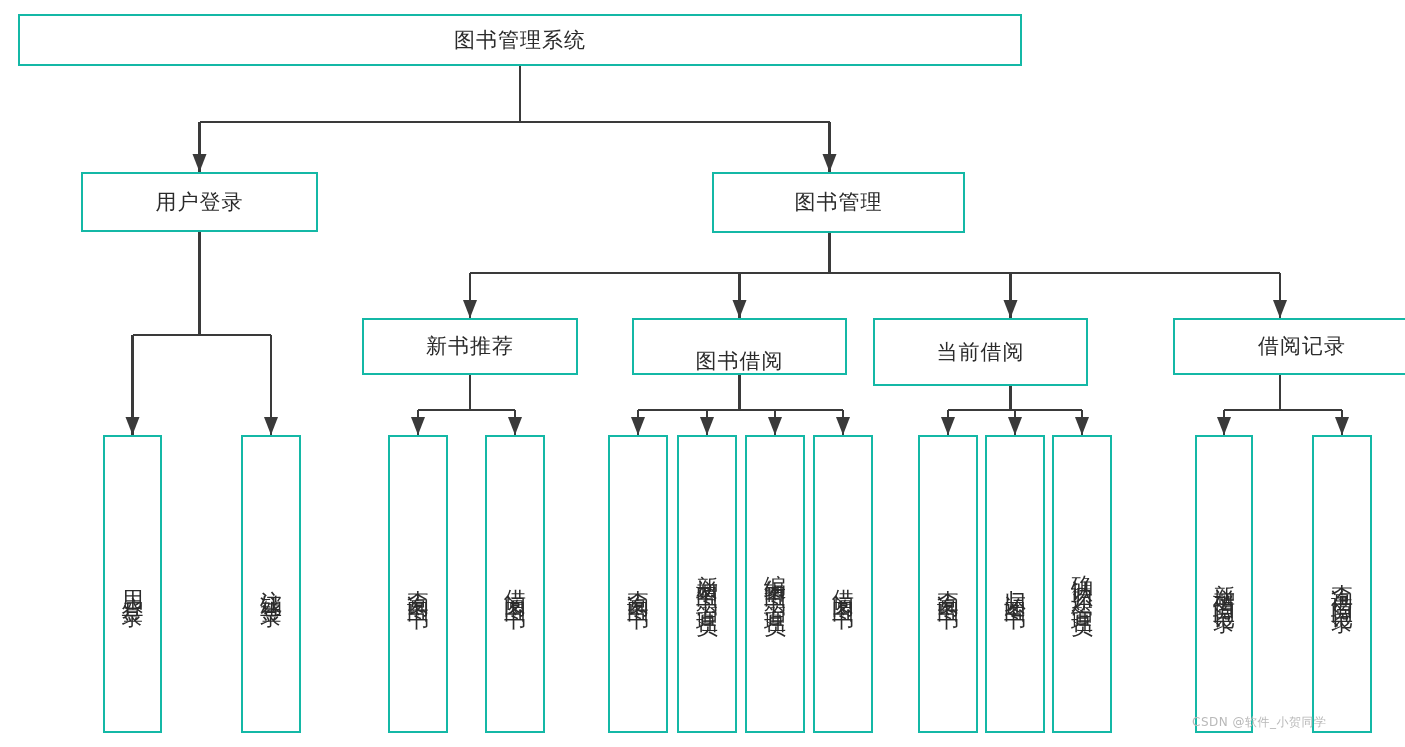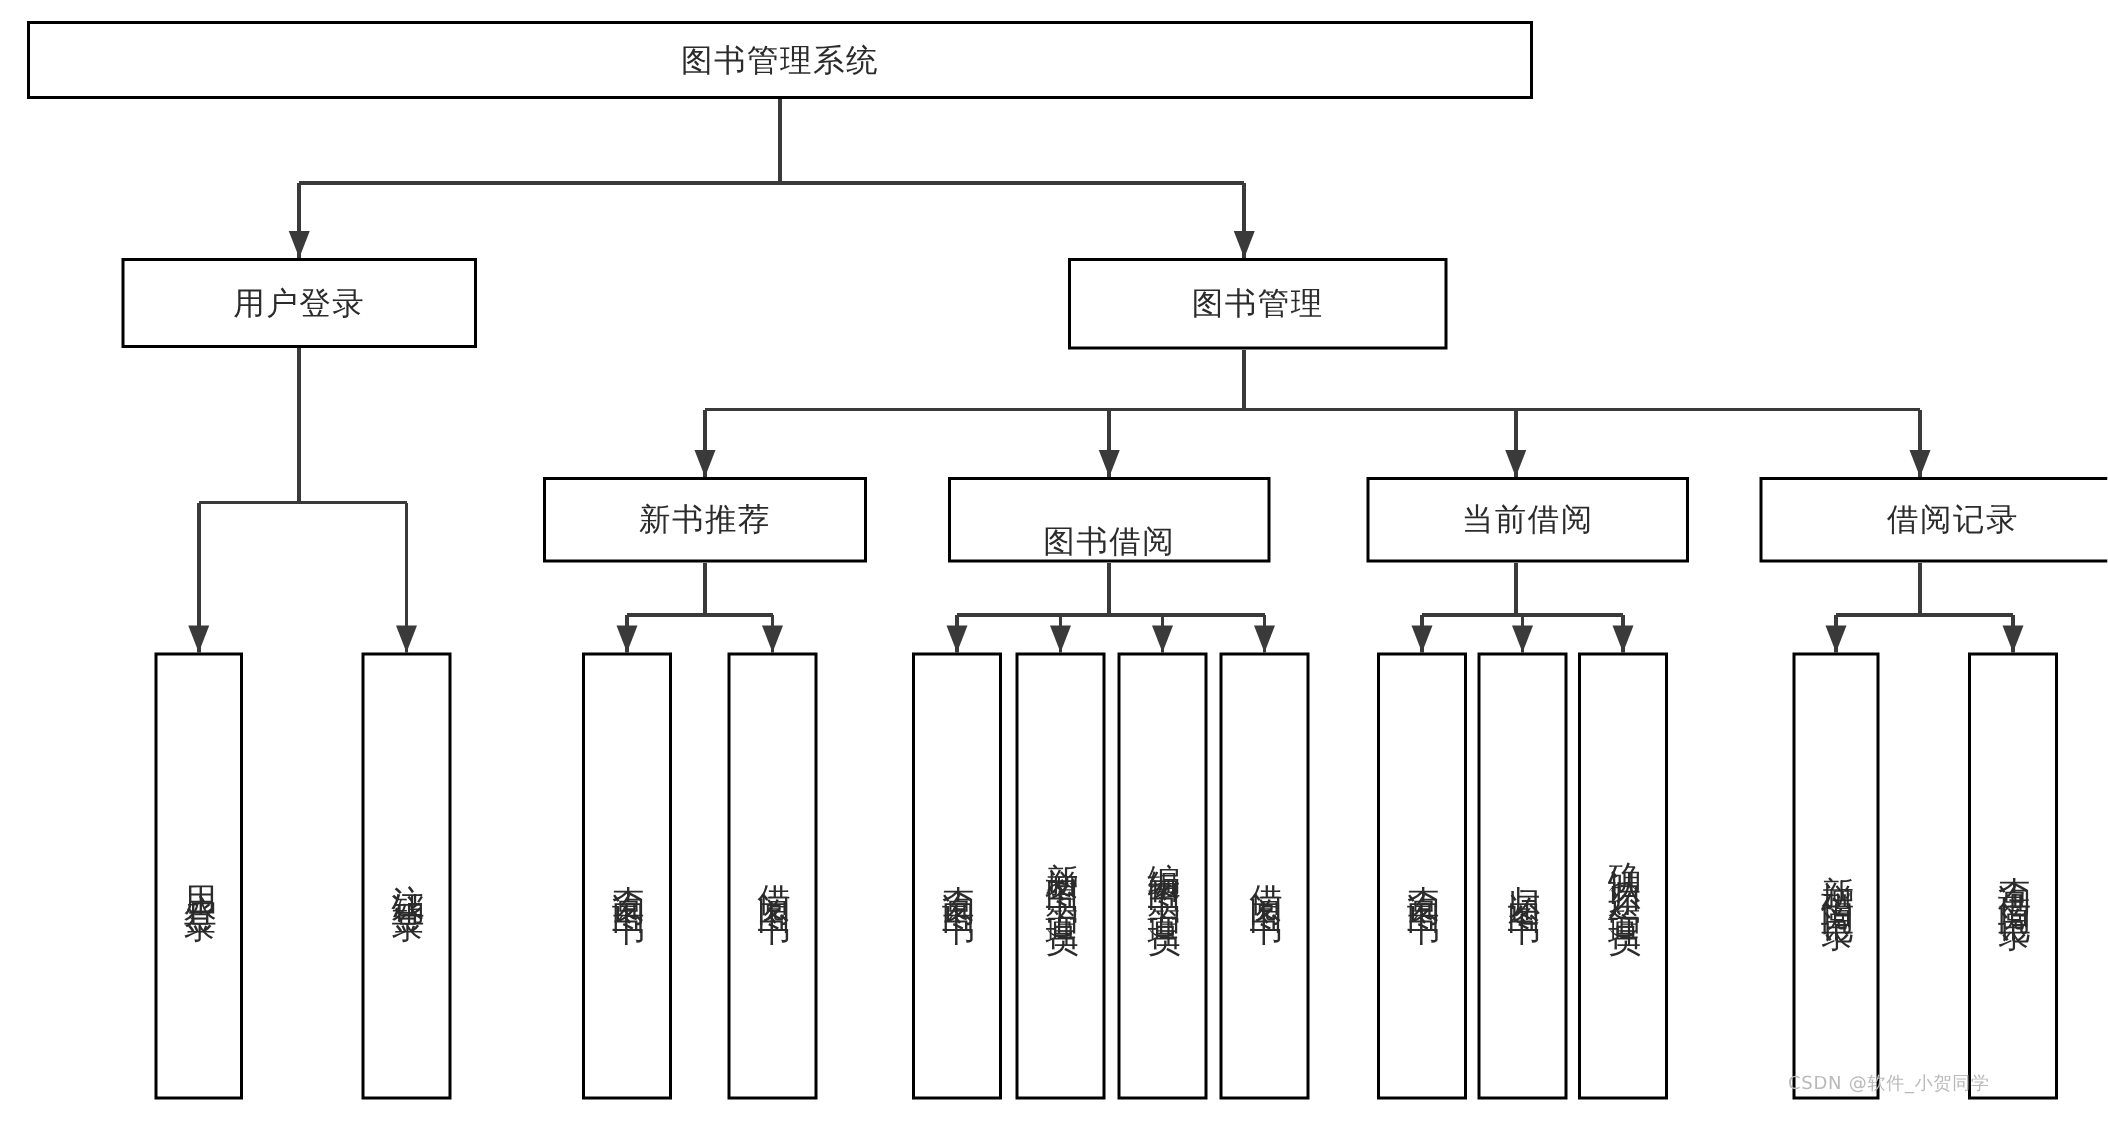--- a/index.html
+++ b/index.html
@@ -21,21 +21,21 @@
     position: absolute;
     left: 0;
     top: 0;
     width: 1405px;
     height: 747px;
     pointer-events: none;
   }
   .node {
     position: absolute;
     box-sizing: border-box;
-    border: 2px solid #000000;
+    border: 2px solid #14b8a6;
     background: #ffffff;
     display: flex;
     align-items: center;
     justify-content: center;
     color: #2b2b2b;
   }
   .node-label {
     font-size: 21px;
     line-height: 1.15;
     letter-spacing: 1px;
@@ -131,21 +131,21 @@
       </div>
       <div class="node" style="left: 712px; top: 172px; width: 253px; height: 61px;">
         <span class="node-label">图书管理</span>
       </div>
       <div class="node" style="left: 362px; top: 318px; width: 216px; height: 57px; align-items: center;">
         <span class="node-label">新书推荐</span>
       </div>
       <div class="node" style="left: 632px; top: 318px; width: 215px; height: 57px; align-items: flex-end;">
         <span class="node-label">图书借阅</span>
       </div>
-      <div class="node" style="left: 911px; top: 318px; width: 215px; height: 57px;">
+      <div class="node" style="left: 873px; top: 318px; width: 215px; height: 68px;">
         <span class="node-label">当前借阅</span>
       </div>
       <div class="node" style="left: 1173px; top: 318px; width: 258px; height: 57px;">
         <span class="node-label">借阅记录</span>
       </div>
       <div class="node vertical" style="left: 103px; top: 435px; width: 59px; height: 298px;">
         <span class="node-label">用户登录</span>
       </div>
       <div class="node vertical" style="left: 241px; top: 435px; width: 60px; height: 298px;">
         <span class="node-label">注销登录</span>

